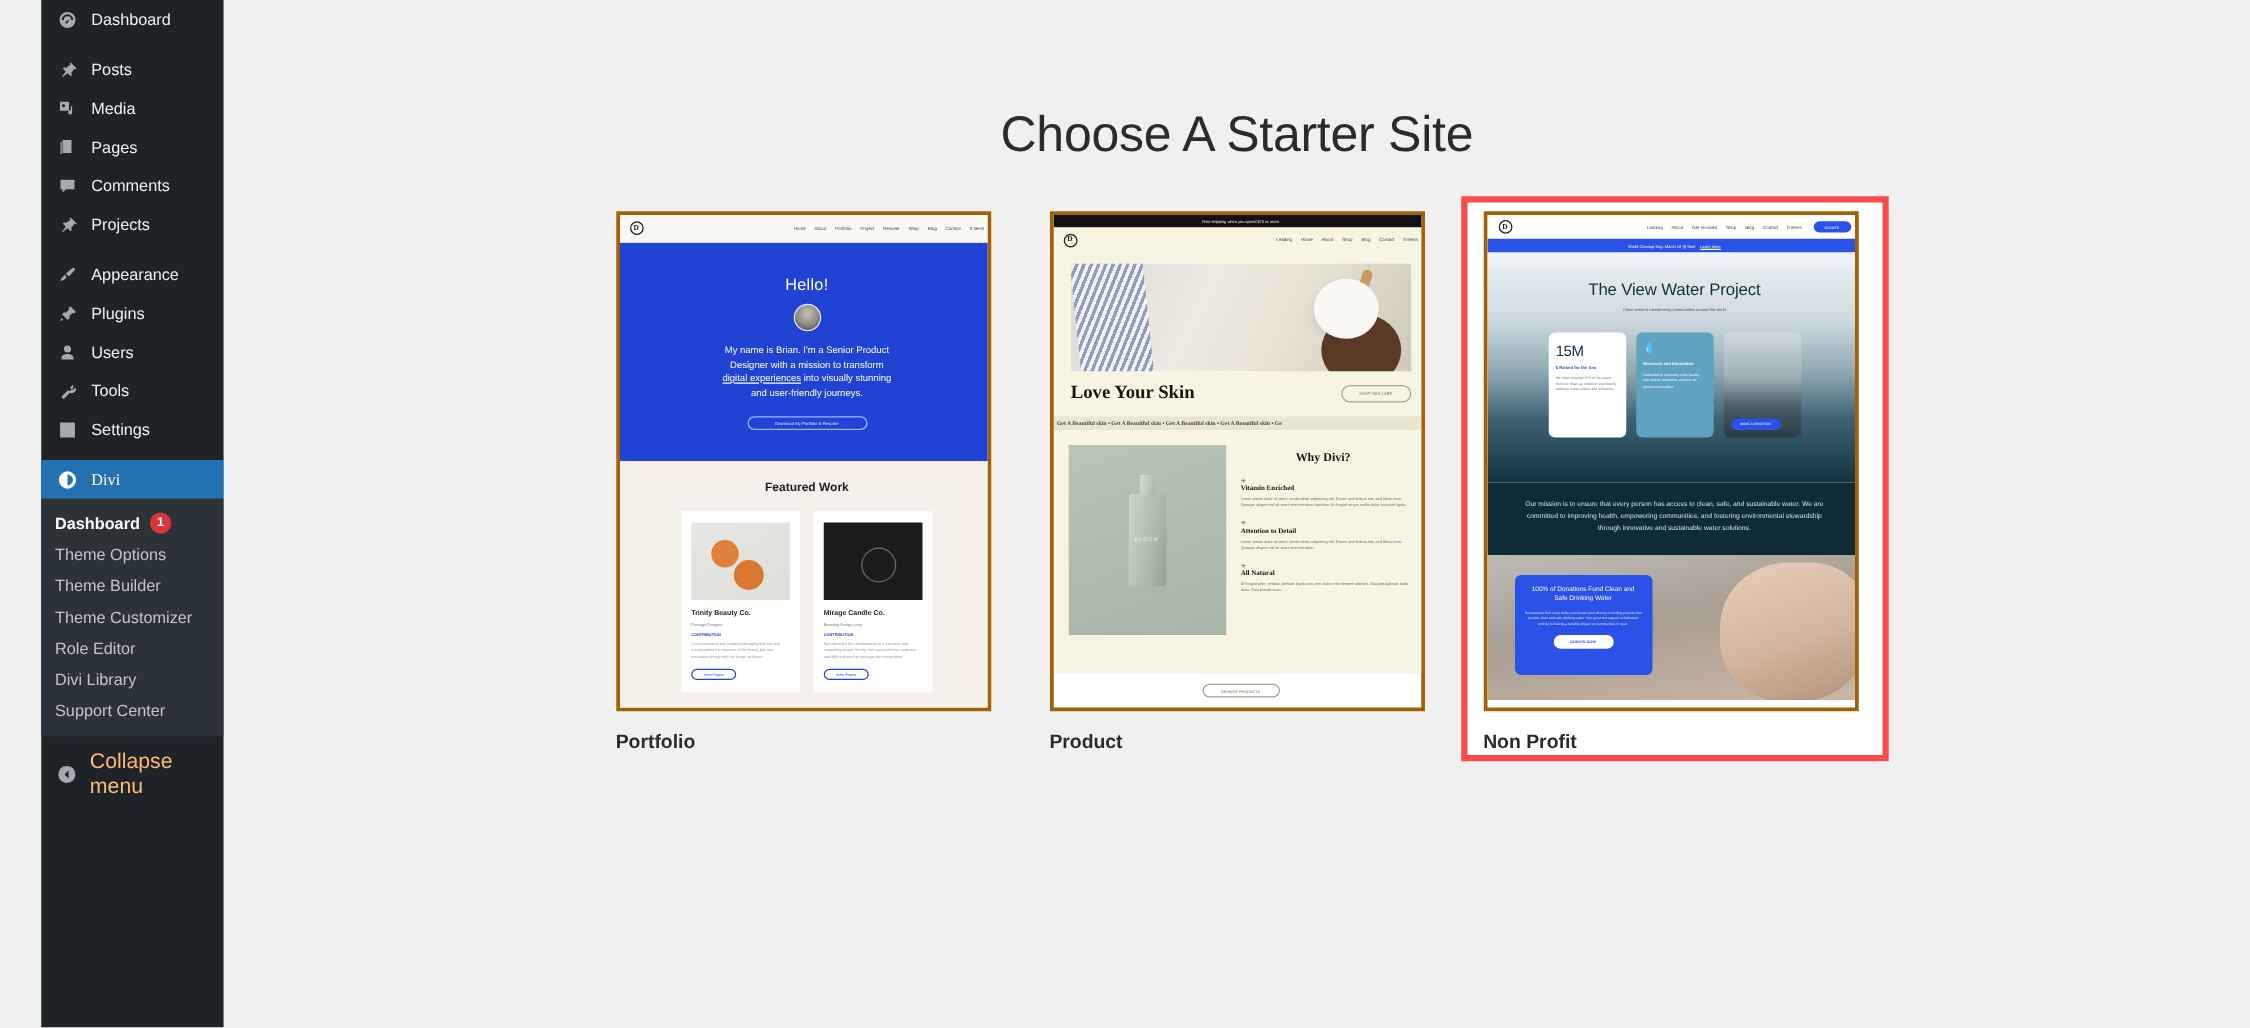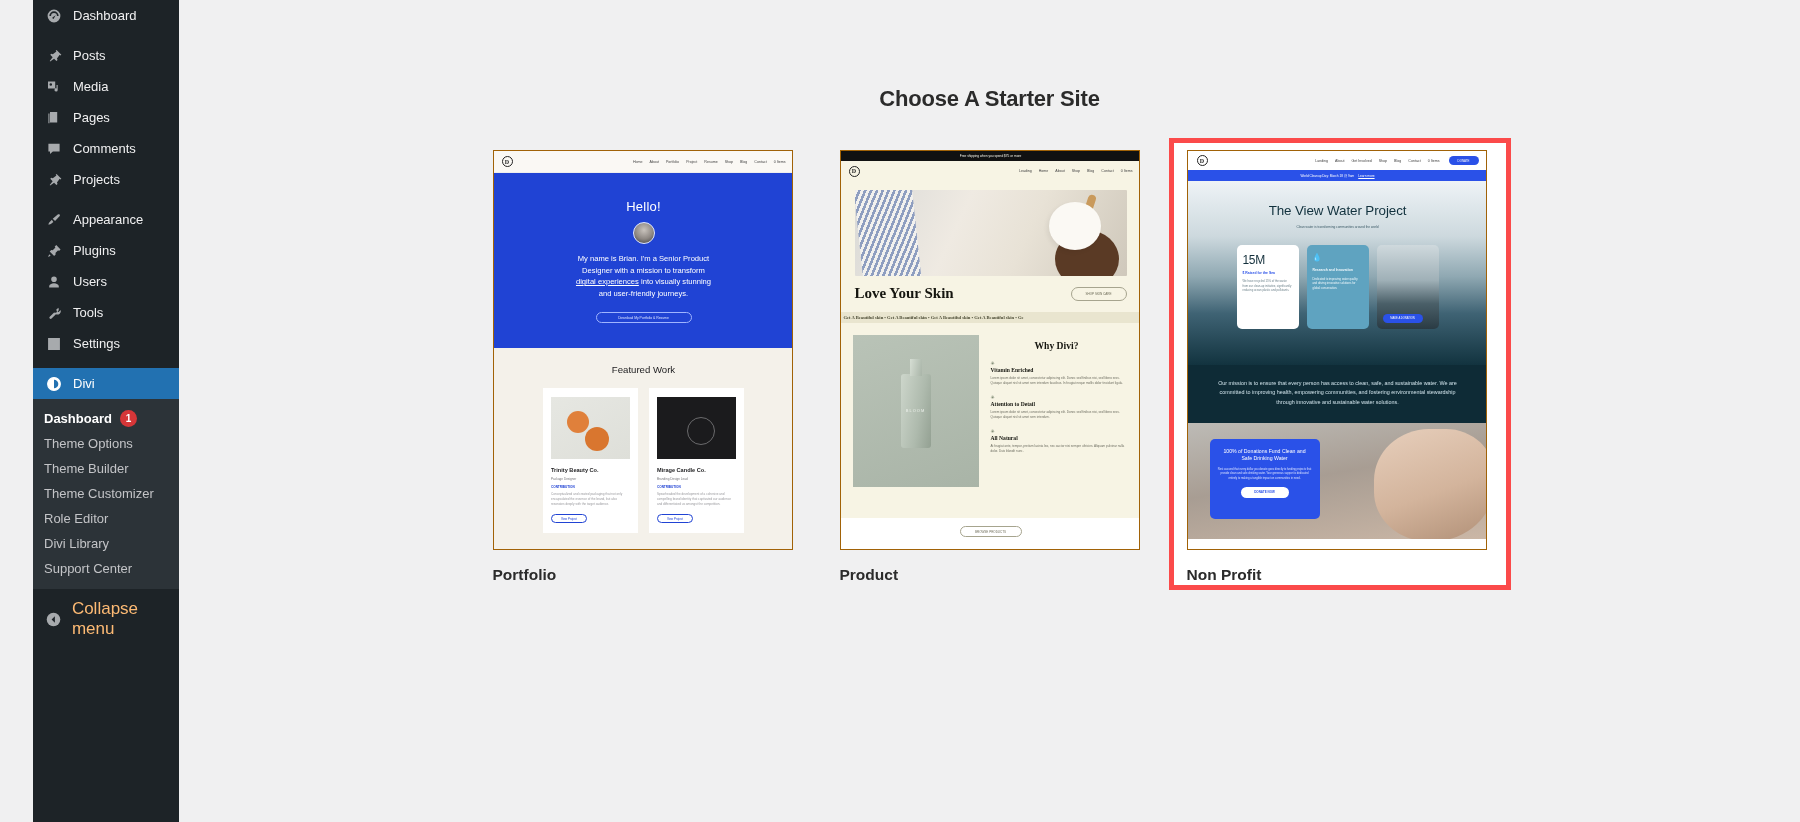--- a/index.html
+++ b/index.html
@@ -22,21 +22,21 @@
     height: 31px; padding-left: 11px;
     font-size: 13px; color: #f0f0f1; line-height: 1;
     cursor: pointer; position: relative;
   }
   .menu-item .mi-icon {
     width: 20px; height: 20px; flex: 0 0 20px;
     display: flex; align-items: center; justify-content: center;
     margin-right: 9px; color: #a7aaad;
   }
   .menu-item .mi-icon svg { width: 16px; height: 16px; fill: #a7aaad; display:block; }
-  .menu-item.active { background: #2271b1; color: #fff; font-weight: 400; }
+  .menu-item.active { background: #2271b1; color: #fff; font-weight: 400; font-family: Liberation Serif, serif; }
   .menu-item.active .mi-icon svg, .menu-item.active .mi-icon { fill: #fff; color: #fff; }
   .menu-item.active::after {
     content: ""; position: absolute; right: -8px; top: 50%;
     transform: translateY(-50%);
     border-top: 8px solid transparent; border-bottom: 8px solid transparent;
     border-right: 8px solid #f0f0f1;
   }
   .menu-sep { height: 9px; }
   .submenu { background: #2c3338; padding: 7px 0 8px 0; }
   .submenu-item {
@@ -62,37 +62,37 @@
   }
   .collapse-row .c-icon svg { width: 17px; height: 17px; fill: #a7aaad; }
 
   
   .main {
     flex: 1; height: 822px; background: #f0f0f1;
     position: relative; overflow: hidden;
   }
   .page-head { text-align: center; padding-top: 86px; }
   .page-title {
-    font-size: 22px; font-weight: 700; color: #2b2b2b;
+    font-size: 40px; font-weight: 400; color: #2b2b2b;
     letter-spacing: -0.2px;
   }
   .page-sub {
     margin: 29px auto 0 auto; width: 540px;
     font-size: 15.5px; line-height: 1.62; color: #4c545c;
   }
 
   .cards {
     display: flex; justify-content: center; gap: 47px;
     margin-top: 38px;
   }
   .card { width: 300px; position: relative; }
   .card.selected { }
   .card-frame {
     width: 300px; height: 400px; overflow: hidden;
-    background: #fff; border: 1px solid #a16207;
+    background: #fff; border: 3px solid #a16207;
     position: relative;
   }
   .card.selected .card-outline {
     position: absolute; left: -18px; top: -12px;
     width: 342px; height: 452px;
     border: 5px solid #fb4a4a; background: #fff;
     z-index: 0;
   }
   .card.selected .card-frame { z-index: 1; }
   .card.selected .card-label { z-index: 1; position: relative; }
@@ -139,21 +139,21 @@
   }
   .pf-bio u { text-decoration: underline; }
   .pf-btn {
     margin: 13px auto 0 auto; width: 96px; height: 11px;
     border: .8px solid #9fb4ff; border-radius: 6px;
     font-size: 3.4px; color: #dce4ff;
     display: flex; align-items: center; justify-content: center;
   }
   .pf-body { background: #f4f1ea; height: 203px; padding-top: 16px; }
   .pf-featured {
-    text-align: center; font-size: 9.6px; font-weight: 400;
+    text-align: center; font-size: 9.6px; font-weight: 700;
     color: #1d1d1f; margin-bottom: 13px;
   }
   .pf-grid { display: flex; gap: 11px; justify-content: center; }
   .pf-card {
     width: 95px; background: #fff; padding: 9px 8px 10px 8px;
   }
   .pf-thumb {
     width: 100%; height: 62px; margin-bottom: 8px;
   }
   .pf-thumb.a { background: linear-gradient(150deg,#e6e7e2 0%, #dedfd9 100%); position: relative; }

